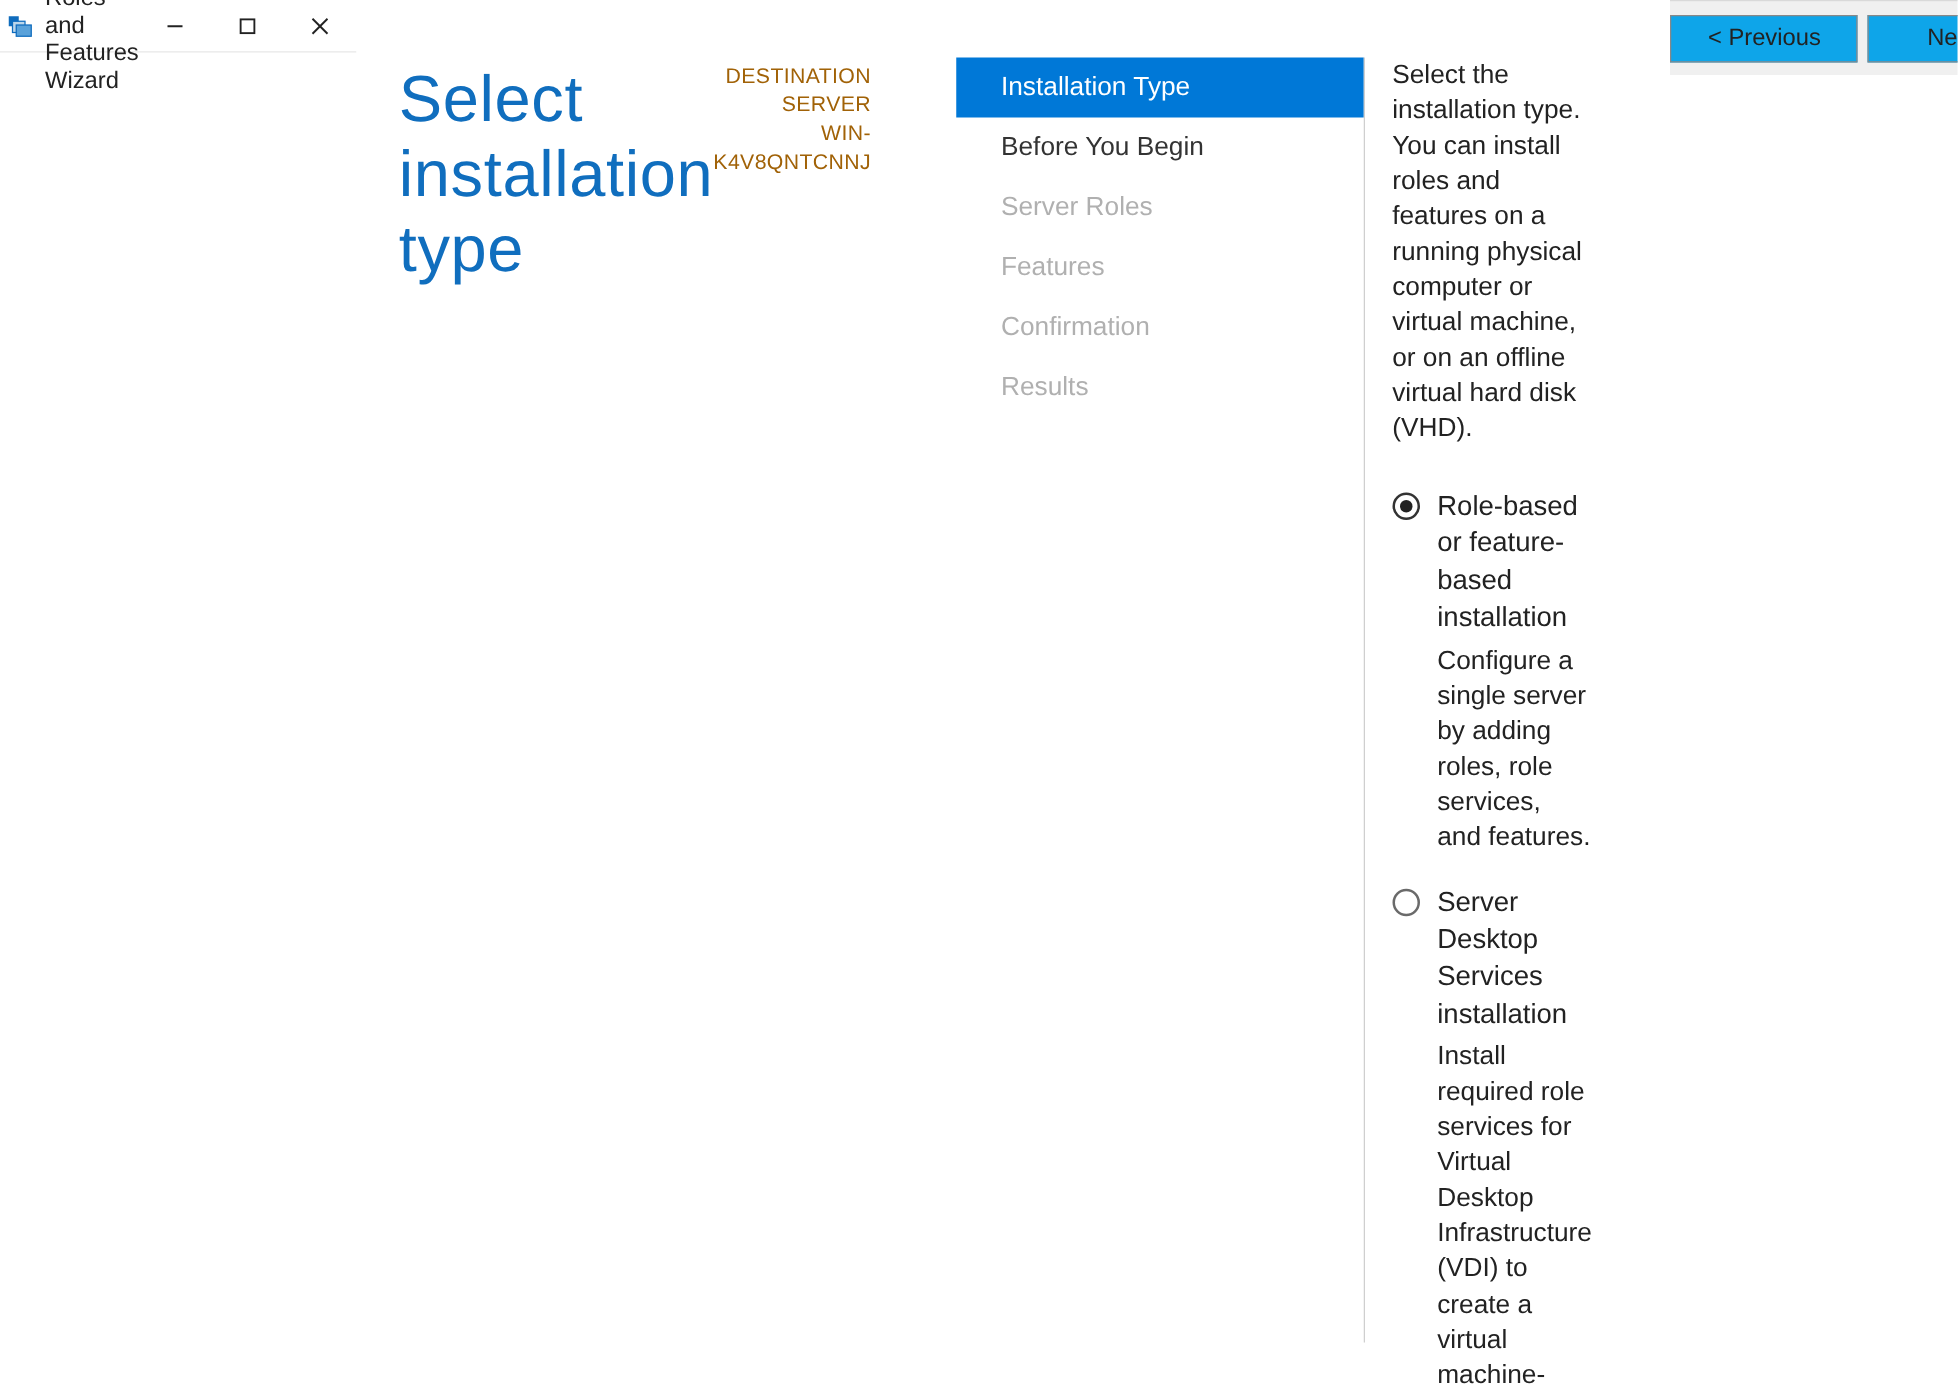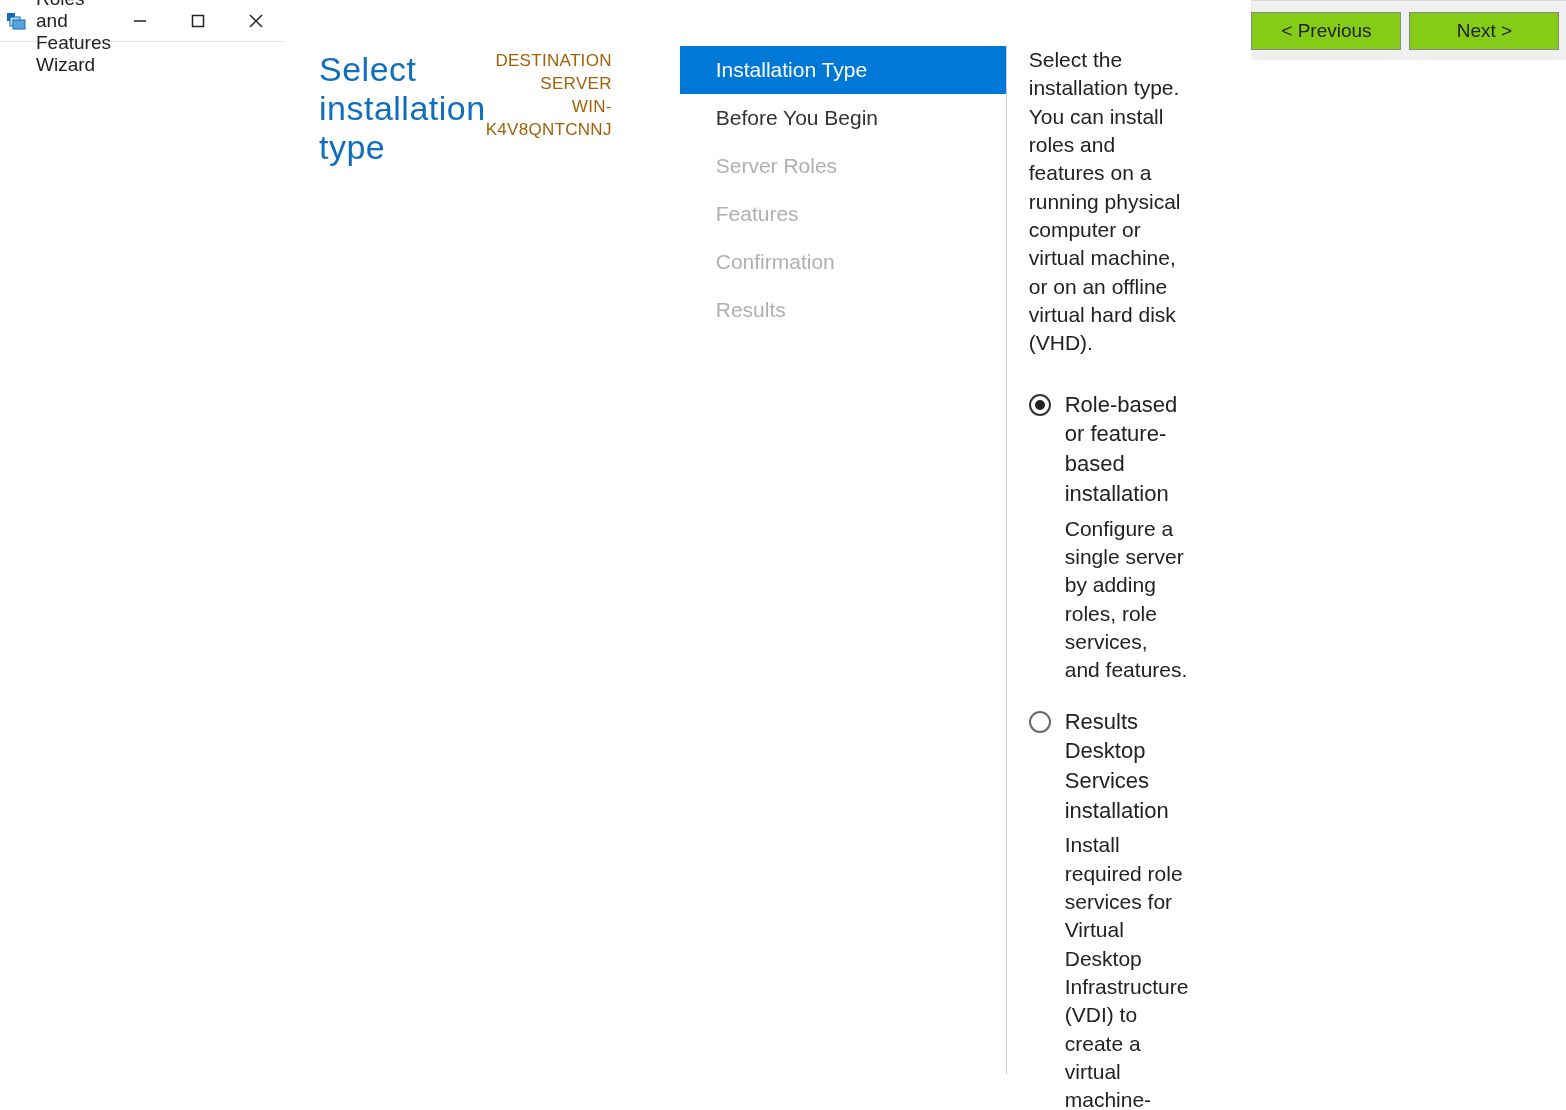--- a/index.html
+++ b/index.html
@@ -36,21 +36,21 @@
     }
     .titlebar-btn svg { display: block; }
 
     .header-area {
       display: flex;
       justify-content: space-between;
       align-items: flex-start;
       padding: 50px 34px 0 34px;
     }
     .page-title {
-      font-size: 34px;
+      font-size: 52px;
       font-weight: 300;
       color: #106ebe;
       letter-spacing: 0.5px;
     }
     .dest-block { text-align: right; font-size: 17px; line-height: 1.35; color: #a16207; }
     .dest-label { letter-spacing: 0.3px; }
     .dest-name  { letter-spacing: 0.3px; }
 
     .body-area { display: flex; flex: 1; padding-top: 46px; padding-left: 34px; overflow: hidden; }
     .sidebar { width: 326px; display: flex; flex-direction: column; }
@@ -105,21 +105,21 @@
       align-items: center;
       justify-content: flex-end;
       padding-right: 20px;
       gap: 18px;
     }
     .footer-group { display: flex; gap: 8px; }
     .wiz-btn {
       width: 150px;
       height: 38px;
       border: 1px solid #888;
-      background: #84cc16;
+      background: #0ea5e9;
       font-size: 19px;
       color: #222;
       cursor: pointer;
       font-family: inherit;
     }
     .wiz-btn.disabled {
       color: #a1a1a1;
       background: #000000;
       border-color: #b8b8b8;
       cursor: default;
@@ -210,21 +210,21 @@
             <svg width="90" height="40" viewBox="0 0 90 40">
               <line x1="88" y1="20" x2="26" y2="20" stroke="#ff0000" stroke-width="5"></line>
               <polygon points="4,20 30,8 30,32" fill="#ff0000"></polygon>
             </svg>
           </div>
         </div>
 
         <div class="option">
           <span class="radio unselected"></span>
           <div class="option-body">
-            <div class="option-title">Results Desktop Services installation</div>
+            <div class="option-title">Server Desktop Services installation</div>
             <div class="option-desc">Install required role services for Virtual Desktop Infrastructure (VDI) to create a virtual machine-based or session-based desktop deployment.</div>
           </div>
         </div>
       </div>
     </div>
     <div class="arrow-annotation arrow-2">
       <svg width="40" height="76" viewBox="0 0 40 76">
         <line x1="20" y1="2" x2="20" y2="50" stroke="#ff0000" stroke-width="5"></line>
         <polygon points="20,74 8,46 32,46" fill="#ff0000"></polygon>
       </svg>

